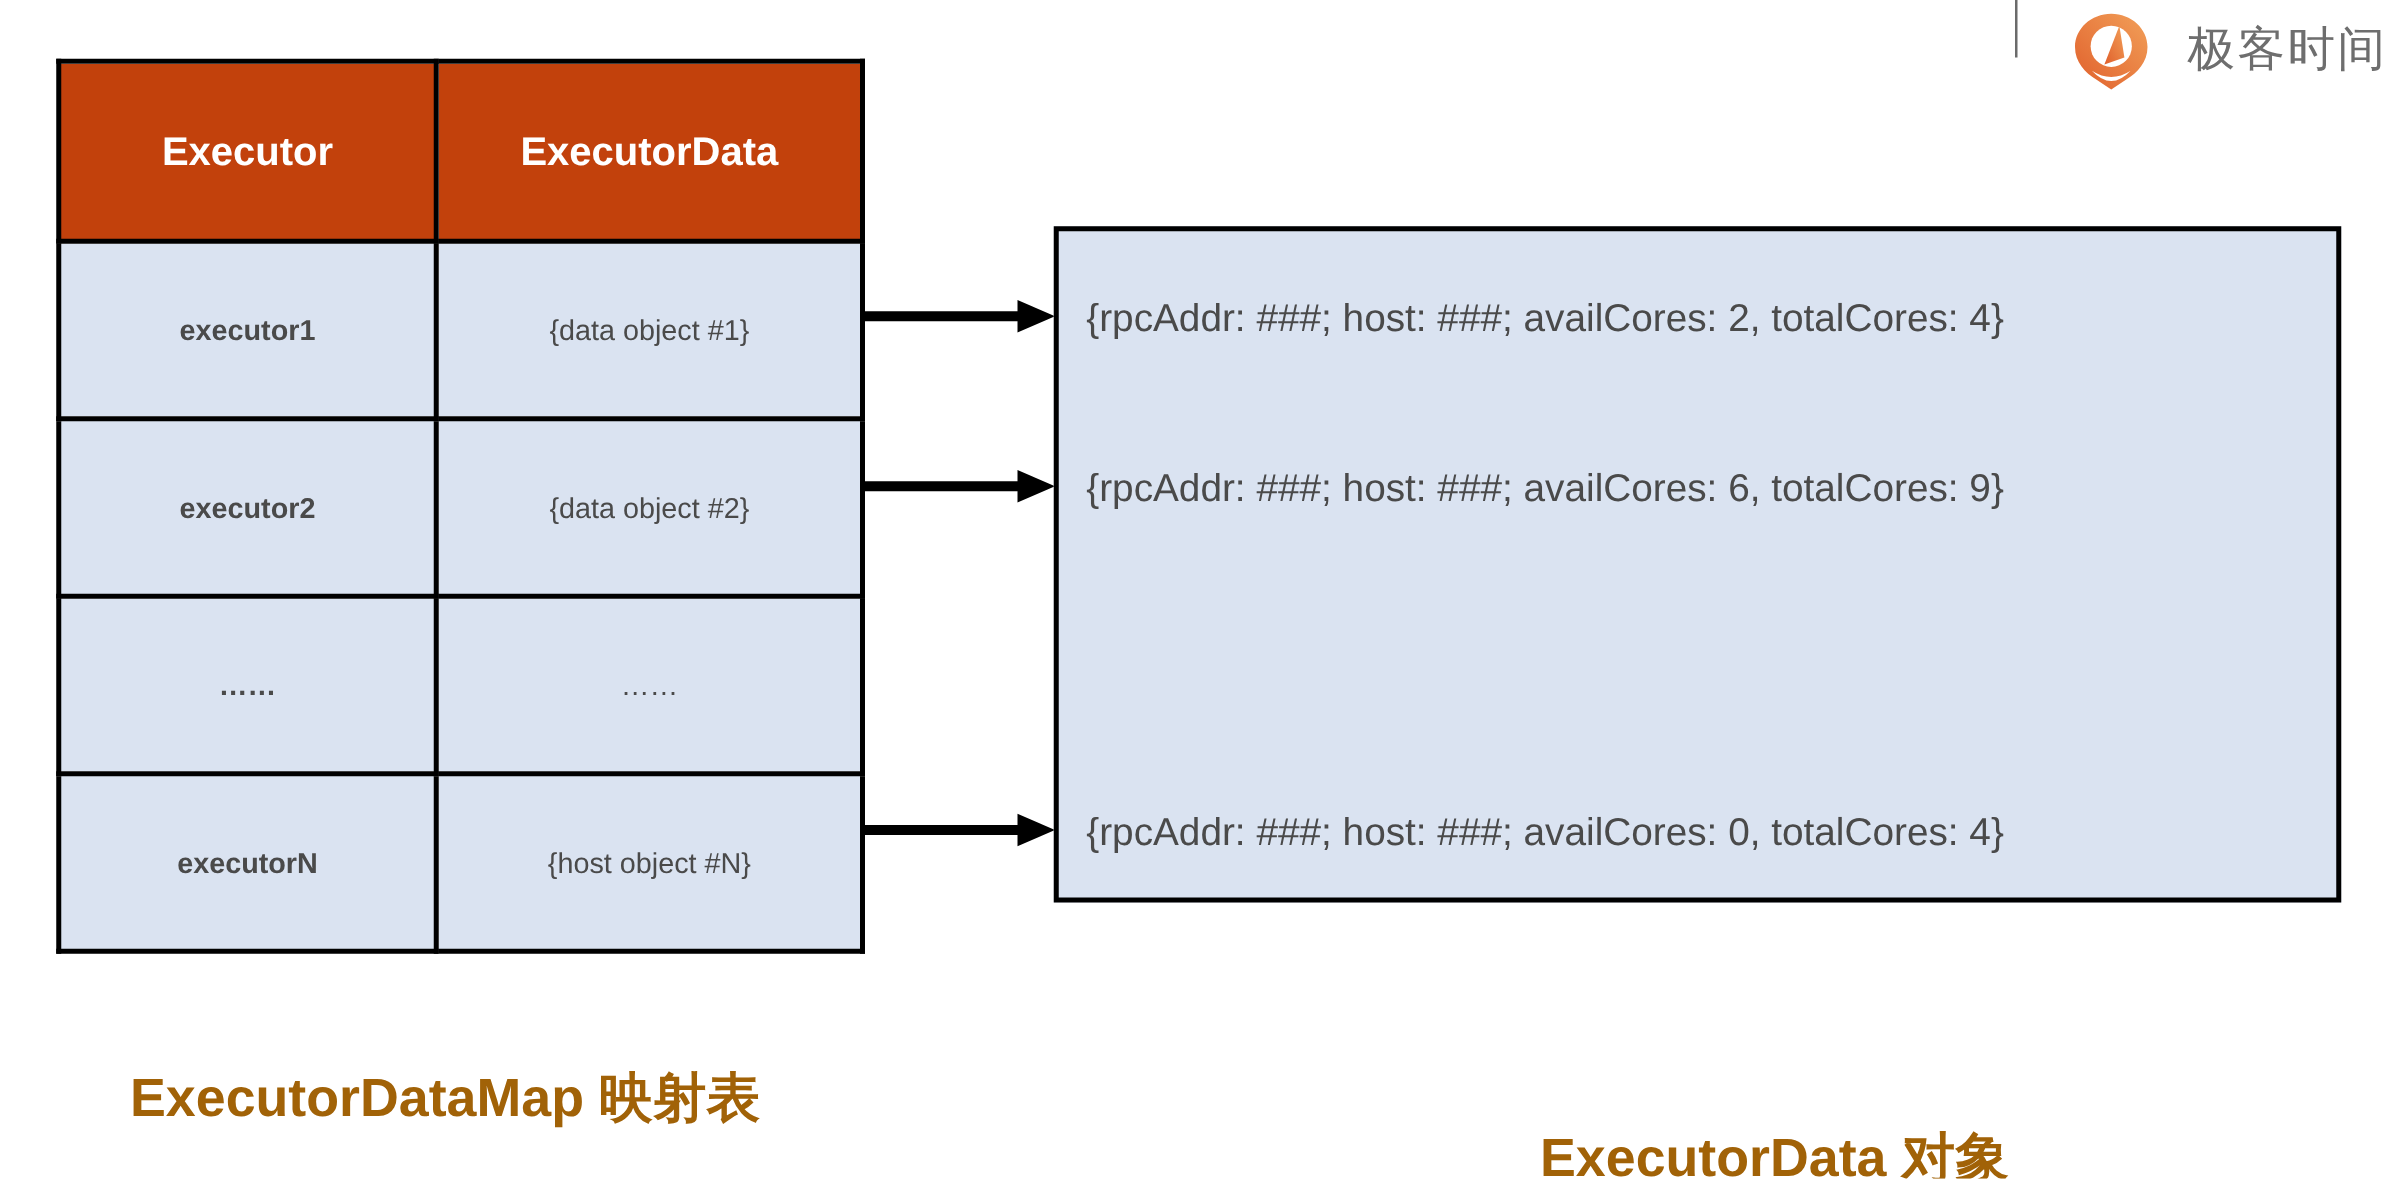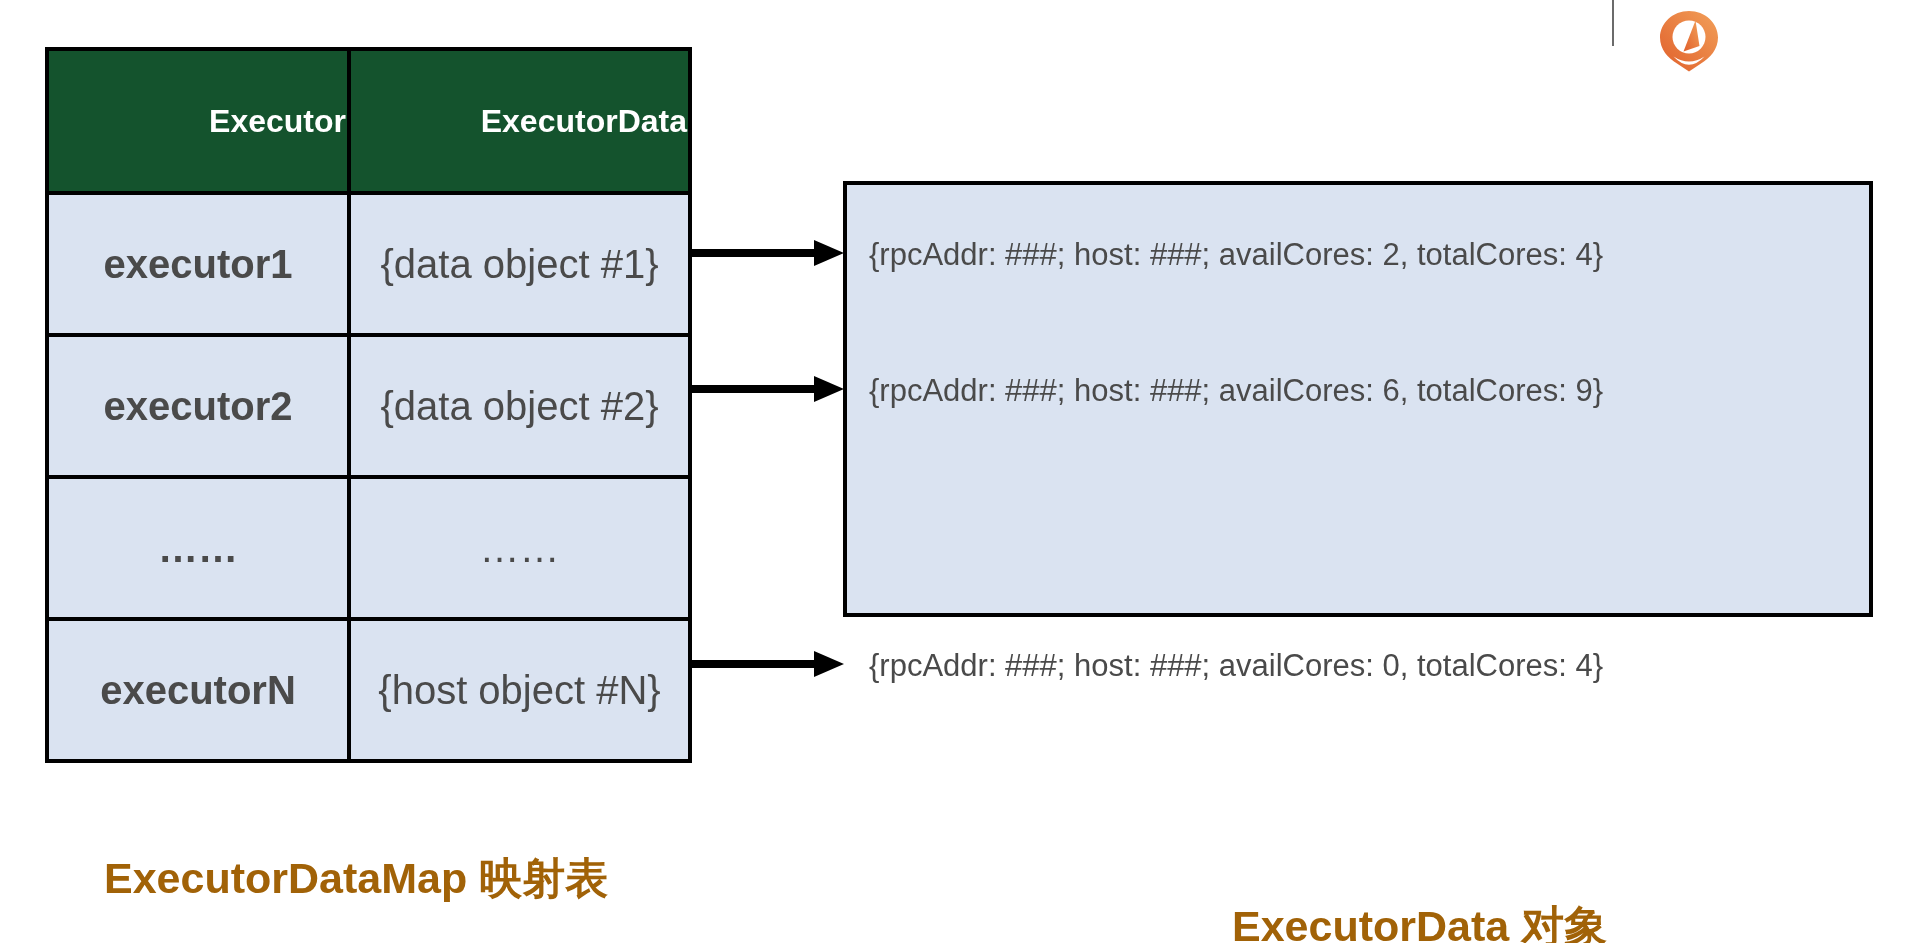--- a/index.html
+++ b/index.html
@@ -11,24 +11,24 @@
   
   .map-table{
     position:absolute;left:45px;top:47px;width:643px;height:680px;
     border-collapse:collapse;table-layout:fixed;
   }
   .map-table th,.map-table td{
     border:4px solid #000000;text-align:center;vertical-align:middle;
     overflow:hidden;white-space:nowrap;
   }
   .map-table th{
-    background:#14532d;color:#ffffff;font-weight:bold;font-size:32px;height:138px;text-align:right;
+    background:#c2410c;color:#ffffff;font-weight:bold;font-size:32px;height:138px;
   }
   .map-table td{
-    background:#DAE3F1;color:#4A4A4A;font-size:40px;height:136px;
+    background:#DAE3F1;color:#4A4A4A;font-size:23px;height:136px;
   }
   .map-table td.key{font-weight:bold;}
   .map-table .col-key{width:302px;}
   .map-table .col-val{width:341px;}
 
   
   .arrow{position:absolute;left:688px;width:156px;height:26px;}
   .arrow .shaft{
     position:absolute;left:0;top:9px;width:130px;height:8px;background:#000000;display:block;
   }
@@ -36,21 +36,21 @@
     position:absolute;left:126px;top:0;width:0;height:0;display:block;
     border-top:13px solid transparent;border-bottom:13px solid transparent;
     border-left:30px solid #000000;
   }
   .arrow-1{top:240px;}
   .arrow-2{top:376px;}
   .arrow-3{top:651px;}
 
   
   .data-box{
-    position:absolute;left:843px;top:181px;width:1030px;height:436px;
+    position:absolute;left:843px;top:181px;width:1030px;height:541px;
     background:#DAE3F1;border:4px solid #000000;box-sizing:border-box;
   }
   .obj-line{
     position:absolute;left:22px;height:44px;line-height:44px;
     font-size:31px;color:#4A4A4A;white-space:nowrap;
   }
   .line-1{top:48px;}
   .line-2{top:184px;}
   .line-3{top:459px;}
 
@@ -137,15 +137,16 @@
         <linearGradient id="gk-grad" x1="1" y1="0" x2="0" y2="1">
           <stop offset="0" stop-color="#F2A059"></stop>
           <stop offset="1" stop-color="#E05F2B"></stop>
         </linearGradient>
       </defs>
       <path d="M32 1 C16 1 3 13 3 27.5 C3 39.5 11 48 20 53.5 L32 61.5 L44 53.5 C53 48 61 39.5 61 27.5 C61 13 48 1 32 1 Z" fill="url(#gk-grad)"></path>
       <circle cx="32" cy="27" r="16.5" fill="#ffffff"></circle>
       <path d="M16.5 46.5 Q32 56.5 47.5 46.5 Q32 63 16.5 46.5 Z" fill="#ffffff"></path>
       <path d="M26.5 41.5 L38.5 10.5 L42.5 36 Z" fill="url(#gk-grad)"></path>
     </svg>
+    <span class="brand-text">极客时间</span>
   </div>
 
 </div>
 
 </body></html>

